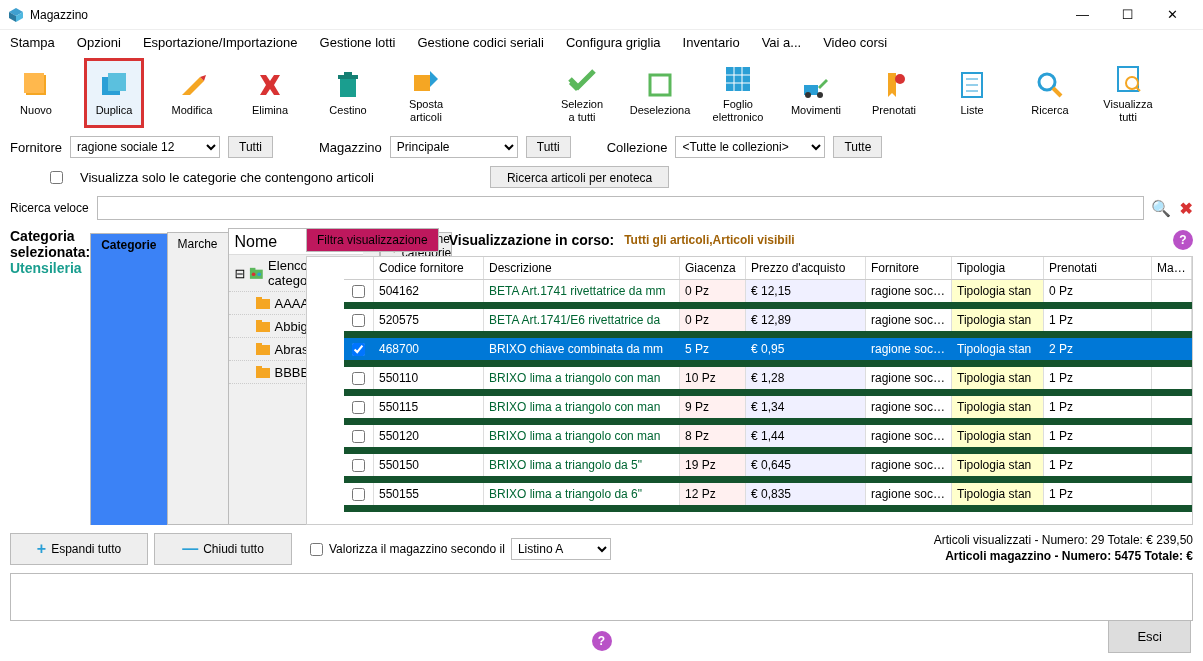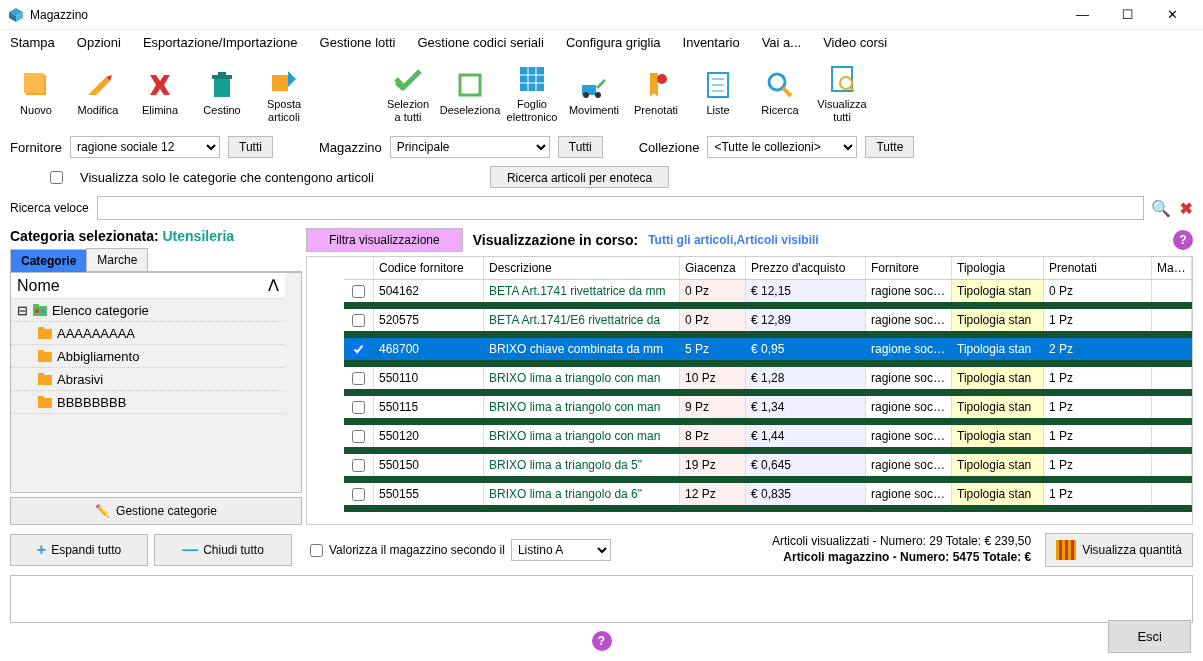--- a/index.html
+++ b/index.html
@@ -8,21 +8,21 @@
 
 .titlebar { height: 30px; display: flex; align-items: center; padding: 0 8px; background: #fff; border-bottom: 1px solid #eee; }
 .titlebar .title { flex: 1; font-size: 12px; }
 .titlebar .win-btn { width: 45px; height: 28px; display: flex; align-items: center; justify-content: center; font-size: 13px; }
 
 
 .menubar { height: 24px; display: flex; align-items: center; padding: 0 6px; gap: 14px; }
 .menubar .menu-item { font-size: 13px; cursor: pointer; padding: 2px 4px; }
 
 
-.toolbar { display: flex; padding: 4px 6px; gap: 2px; }
+.toolbar { display: flex; padding: 4px 6px; gap: 18px; }
 .tool-btn { width: 60px; height: 70px; display: flex; flex-direction: column; align-items: center; justify-content: center; gap: 3px; font-size: 11px; cursor: pointer; border: 1px solid transparent; }
 .tool-btn.highlighted { border: 3px solid #d83333; background: #eaf3fb; }
 .tool-btn .icon { width: 32px; height: 32px; display: flex; align-items: center; justify-content: center; }
 .toolbar .spacer { width: 60px; }
 
 
 .filter-row { display: flex; align-items: center; padding: 4px 10px; gap: 8px; }
 .filter-row label { font-size: 13px; }
 select.combo { border: 1px solid #bbb; background: #fff; height: 22px; font-size: 12px; padding: 0 2px; }
 button.small { border: 1px solid #bbb; background: #eee; height: 22px; font-size: 12px; padding: 0 10px; cursor: pointer; }
@@ -32,44 +32,44 @@
 
 .search-row { display: flex; align-items: center; padding: 4px 10px; gap: 8px; }
 .search-row input { flex: 1; height: 24px; border: 1px solid #bbb; padding: 0 4px; font-size: 12px; }
 .search-row .search-icon { color: #3a6ea5; font-size: 16px; cursor: pointer; }
 .search-row .clear-icon { color: #d83333; font-size: 16px; font-weight: bold; cursor: pointer; }
 
 
 .main { display: flex; padding: 4px 10px; gap: 4px; height: 305px; }
 
 
-.left-panel { width: 292px; display: flex; flex-direction: column; }
+.left-panel { width: 292px; display: flex; flex-direction: row; }
 .cat-sel { font-size: 14px; font-weight: bold; }
 .cat-sel .val { color: #1a9e8f; }
 .tabs { display: flex; border-bottom: 1px solid #bbb; margin-top: 4px; }
 .tab { padding: 4px 10px; font-size: 12px; border: 1px solid #bbb; border-bottom: none; background: #fff; margin-right: -1px; cursor: pointer; }
 .tab.active { font-weight: bold; background: #3b82f6; position: relative; top: 1px; }
 .tab.inactive { background: #f0f0f0; }
 .tree-box { flex: 1; border: 1px solid #bbb; display: flex; flex-direction: column; background: #fff; }
 .tree-head { background: #fff; border-bottom: 1px solid #ddd; padding: 3px 6px; font-size: 16px; display: flex; justify-content: space-between; align-items: center; }
 .tree-body { flex: 1; overflow: hidden; background: #f0f0f0; }
 .tree-item { display: flex; align-items: center; gap: 4px; padding: 3px 6px; font-size: 13px; border-bottom: 1px dotted #ccc; cursor: pointer; }
 .tree-item .folder-icon { width: 16px; height: 16px; display: inline-flex; align-items: center; justify-content: center; }
 .tree-item.root { background: #f0f0f0; }
 .tree-item.child { padding-left: 26px; }
 .tree-scrollbar { width: 16px; background: #f0f0f0; }
 
 .gestione-btn { margin-top: 4px; border: 1px solid #bbb; background: #eee; height: 28px; display: flex; align-items: center; justify-content: center; gap: 6px; cursor: pointer; font-size: 12px; }
 
 
 .right-panel { flex: 1; display: flex; flex-direction: column; }
 .viz-row { display: flex; align-items: center; gap: 10px; }
-.filter-btn { border: 1px solid #bbb; background: #f0abfc; padding: 4px 22px; font-size: 12px; cursor: pointer; }
+.filter-btn { border: 1px solid #bbb; background: #be185d; padding: 4px 10px; font-size: 12px; cursor: pointer; }
 .viz-label { font-size: 14px; font-weight: bold; }
-.viz-val { color: #3b82f6; font-weight: bold; }
+.viz-val { color: #a16207; font-weight: bold; }
 .help-icon { width: 20px; height: 20px; background: #b952c7; color: #fff; border-radius: 50%; display: flex; align-items: center; justify-content: center; font-weight: bold; margin-left: auto; cursor: pointer; }
 
 .grid { flex: 1; margin-top: 4px; border: 1px solid #ccc; overflow: hidden; display: flex; flex-direction: column; background: #fff; align-items: flex-end; }
 .grid-head, .grid-row { display: flex; }
 .grid-head { border-bottom: 1px solid #ccc; background: #fff; }
 .gcol { padding: 4px 5px; font-size: 12px; border-right: 1px solid #ddd; overflow: hidden; white-space: nowrap; text-overflow: ellipsis; }
 .grid-head .gcol { font-weight: normal; }
 .grid-row { border-bottom: 7px solid #14532d; }
 .grid-row.selected { background: #0078d7; color: #fff; }
 .grid-row.selected .gcol { border-right-color: #0078d7; }
@@ -135,20 +135,29 @@
 <div class="toolbar" id="toolbar">
     <div class="tool-btn">
       <div class="icon">
         <svg viewBox="0 0 32 32">
           <rect x="6" y="6" width="20" height="20" fill="#f5a623"></rect>
           <rect x="4" y="4" width="20" height="20" fill="#ffb84d"></rect>
         </svg>
       </div>
       <div style="text-align: center; line-height: 1.1; white-space: pre;">Nuovo</div>
     </div>
+    <div class="tool-btn highlighted">
+      <div class="icon">
+        <svg viewBox="0 0 32 32">
+          <rect x="4" y="8" width="18" height="18" fill="#2a9fd6"></rect>
+          <rect x="10" y="4" width="18" height="18" fill="#5bc0de"></rect>
+        </svg>
+      </div>
+      <div style="text-align: center; line-height: 1.1; white-space: pre;">Duplica</div>
+    </div>
     <div class="tool-btn">
       <div class="icon">
         <svg viewBox="0 0 32 32">
           <path d="M6 26 L10 22 L24 8 L28 12 L14 26 Z" fill="#f5a623"></path>
           <path d="M24 8 L28 12 L30 6 Z" fill="#d83333"></path>
         </svg>
       </div>
       <div style="text-align: center; line-height: 1.1; white-space: pre;">Modifica</div>
     </div>
     <div class="tool-btn">
@@ -263,21 +272,21 @@
 tutti</div>
     </div>
   </div>
 
 <div class="filter-row">
   <label>Fornitore</label>
   <select class="combo" style="width:150px"><option>ragione sociale 12</option></select>
   <button class="small">Tutti</button>
   <span style="width:30px"></span>
   <label>Magazzino</label>
-  <select class="combo" style="width:160px"><option>Principale</option></select>
+  <select class="combo" style="width:128px"><option>Principale</option></select>
   <button class="small">Tutti</button>
   <span style="width:20px"></span>
   <label>Collezione</label>
   <select class="combo" style="width:150px"><option>&lt;Tutte le collezioni&gt;</option></select>
   <button class="small">Tutte</button>
 </div>
 
 <div class="options-row">
   <div class="opt">
       <input type="checkbox" style="">
@@ -510,24 +519,20 @@
     </button>
   <div class="valor-box">
     <input type="checkbox" style="">
     <span>Valorizza il magazzino secondo il</span>
     <select class="combo" style="width:100px"><option>Listino A</option></select>
   </div>
   <div class="stats">
     <div>Articoli visualizzati - Numero: 29 Totale: € 239,50</div>
     <div class="bold">Articoli magazzino - Numero: 5475 Totale: €</div>
   </div>
-  <button class="qty-btn">
-      <span class="qty-icon"></span>
-      <span>Visualizza quantità</span>
-    </button>
 </div>
 
 <div class="textarea-row">
   <textarea style=""></textarea>
 </div>
 
 <div class="footer-help">
     <div class="help-icon">?</div>
   </div>
 <div class="footer"><button class="esci-btn">Esci</button></div>

